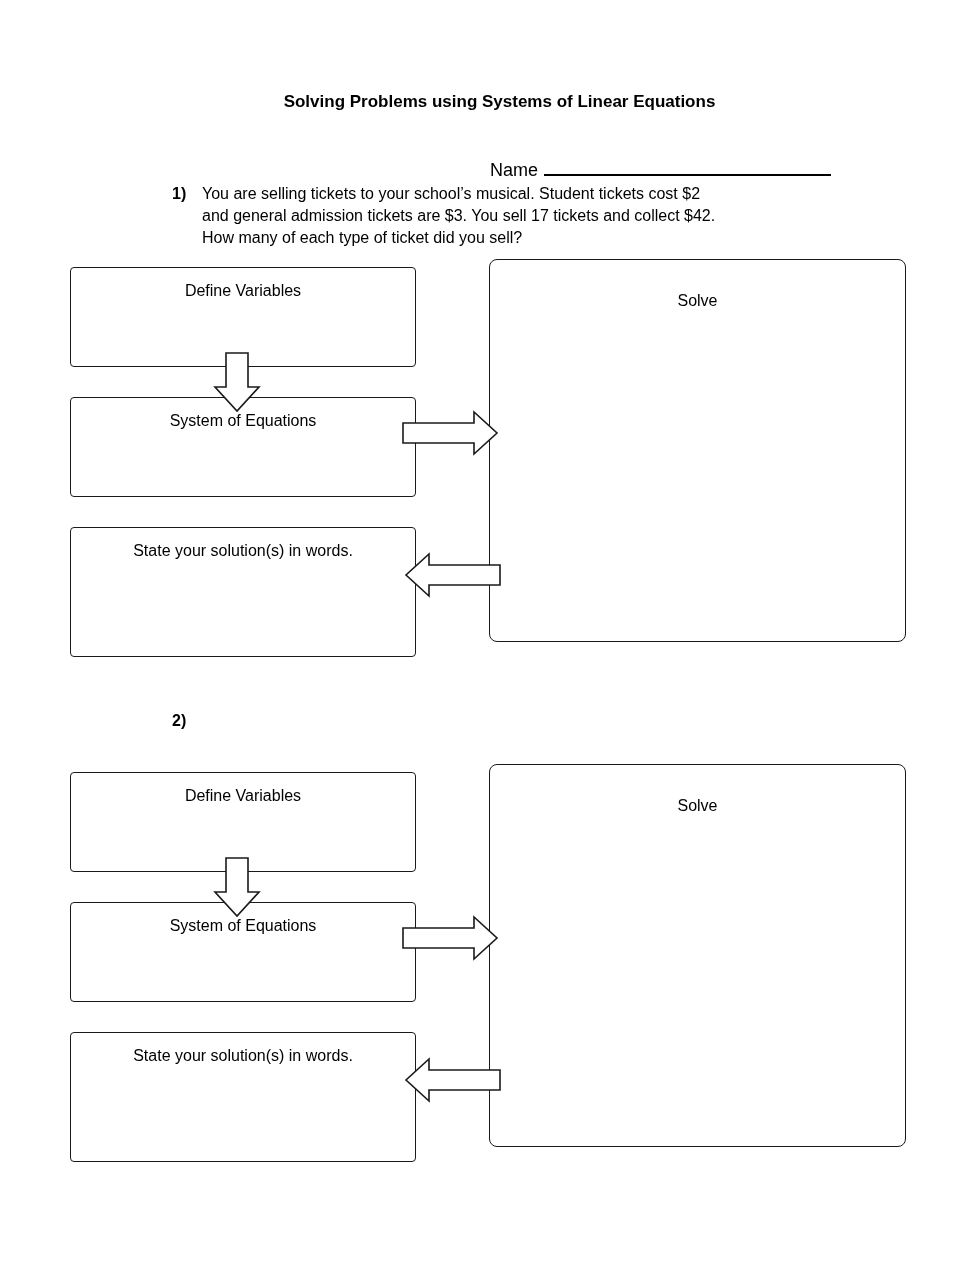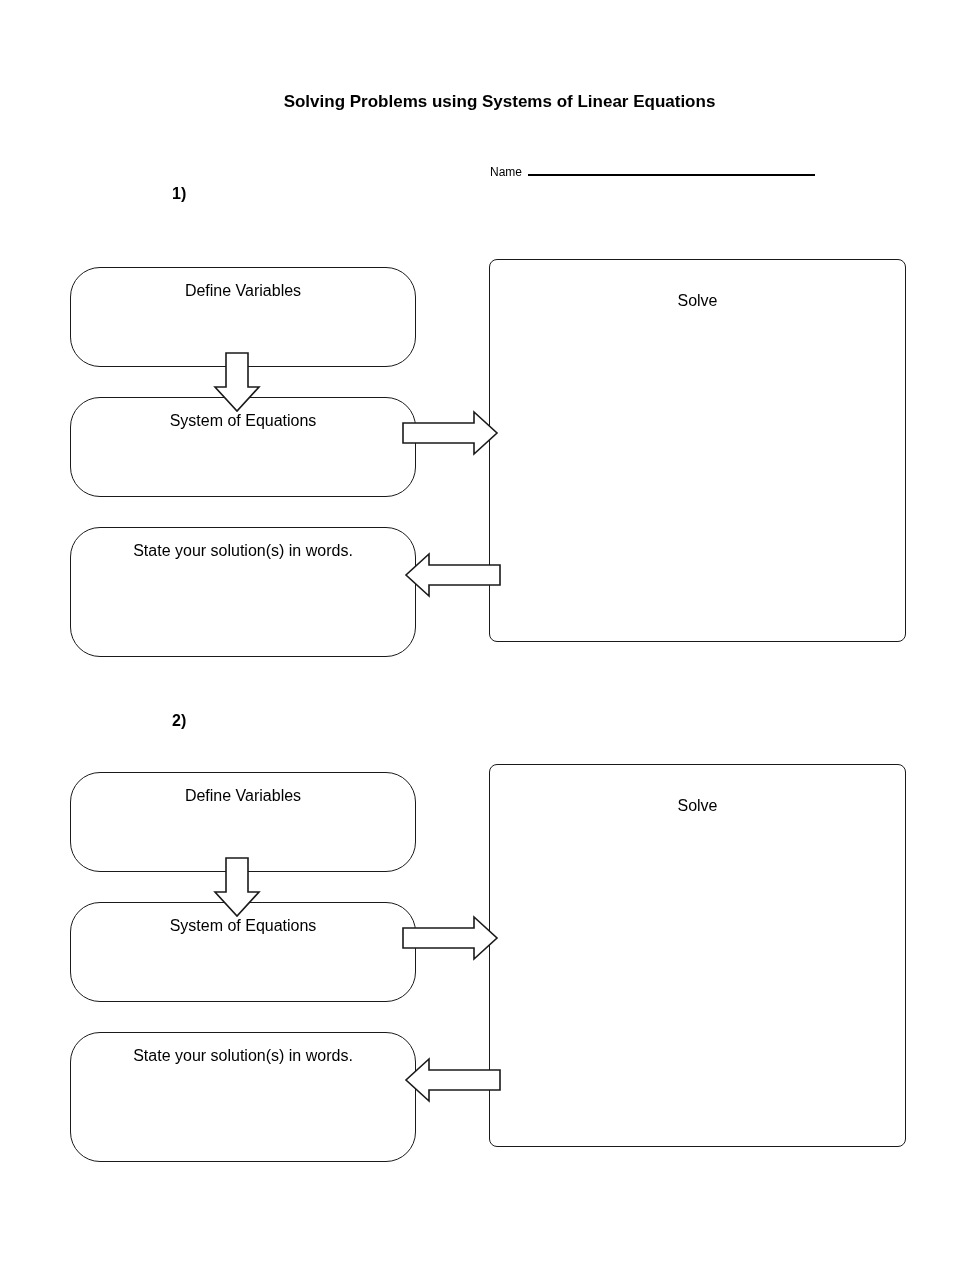--- a/index.html
+++ b/index.html
@@ -8,38 +8,38 @@
     font-family:"Liberation Sans", sans-serif;
     color:#000;
   }
   .page{position:relative;width:979px;height:1266px;background:#fff;overflow:hidden;}
 
   .title{
     position:absolute;left:20px;right:0;top:92px;
     text-align:center;font-size:17px;font-weight:bold;
   }
 
-  .name-row{position:absolute;left:490px;top:160px;font-size:12px;}
+  .name-row{position:absolute;left:490px;top:160px;font-size:18px;}
   .name-blank{
     display:inline-block;width:287px;height:14px;margin-left:6px;
     border-bottom:2px solid #000;
   }
 
   .problem{
     position:absolute;display:flex;
     font-size:16px;line-height:22px;
   }
   .problem .num{font-weight:bold;width:30px;flex:none;}
   .problem .txt{white-space:pre-line;}
   .problem1{left:172px;top:183px;width:700px;}
   .problem2{left:172px;top:710px;width:720px;}
 
   .box{
     position:absolute;box-sizing:border-box;background:#fff;
-    border:1.6px solid #1a1a1a;border-radius:30px;
+    border:1.6px solid #1a1a1a;border-radius:4px;
     text-align:center;font-size:16px;
   }
   .box .label{display:block;padding-top:14px;}
   .solve{border-radius:8px;}
   .solve .label{padding-top:32px;}
 
   
   .b-define-1{left:70px;top:267px;width:346px;height:100px;}
   .b-system-1{left:70px;top:397px;width:346px;height:100px;}
   .b-state-1 {left:70px;top:527px;width:346px;height:130px;}
@@ -66,20 +66,23 @@
 <div class="page">
 
   <div class="title">Solving Problems using Systems of Linear Equations</div>
 
   <div class="name-row">
     <span>Name</span><span class="name-blank"></span>
   </div>
 
   <div class="problem problem1">
     <div class="num">1)</div>
+    <div class="txt">You are selling tickets to your school’s musical. Student tickets cost $2
+and general admission tickets are $3. You sell 17 tickets and collect $42.
+How many of each type of ticket did you sell?</div>
   </div>
 
   <div class="box b-define-1">
     <span class="label">Define Variables</span>
   </div>
   <div class="box b-system-1">
     <span class="label">System of Equations</span>
   </div>
   <div class="box b-state-1">
     <span class="label">State your solution(s) in words.</span>

